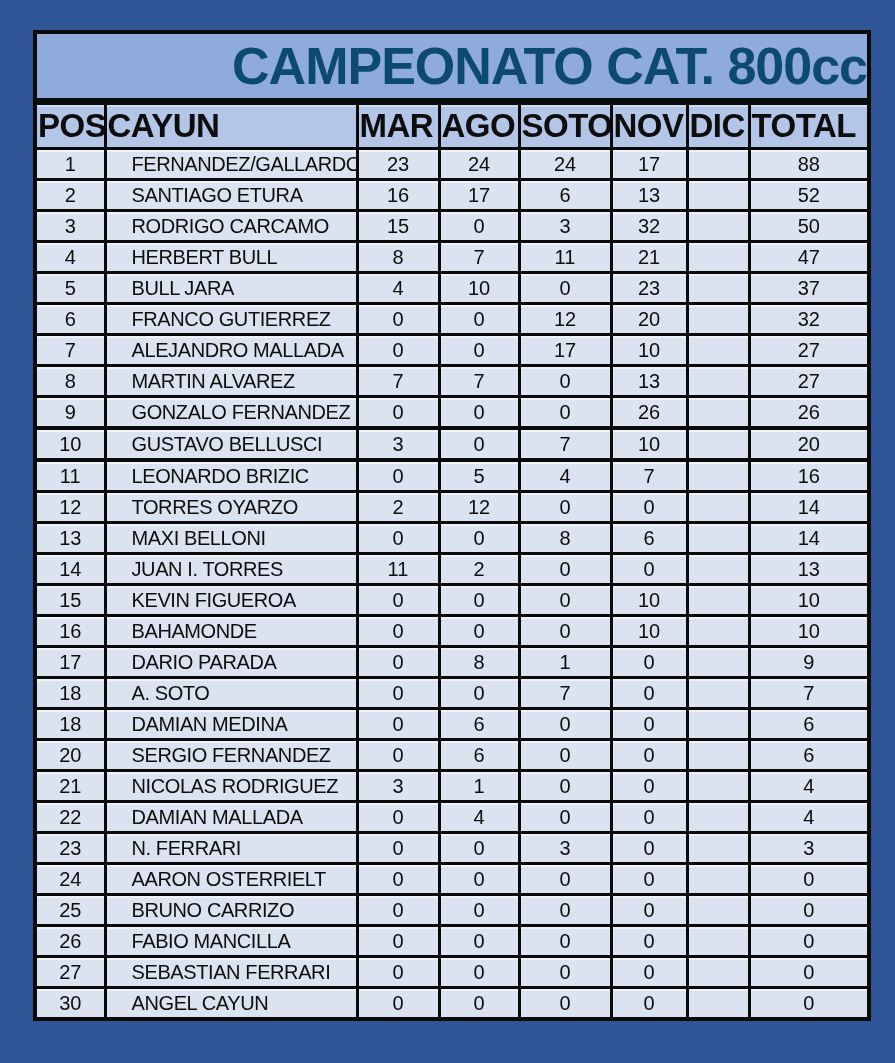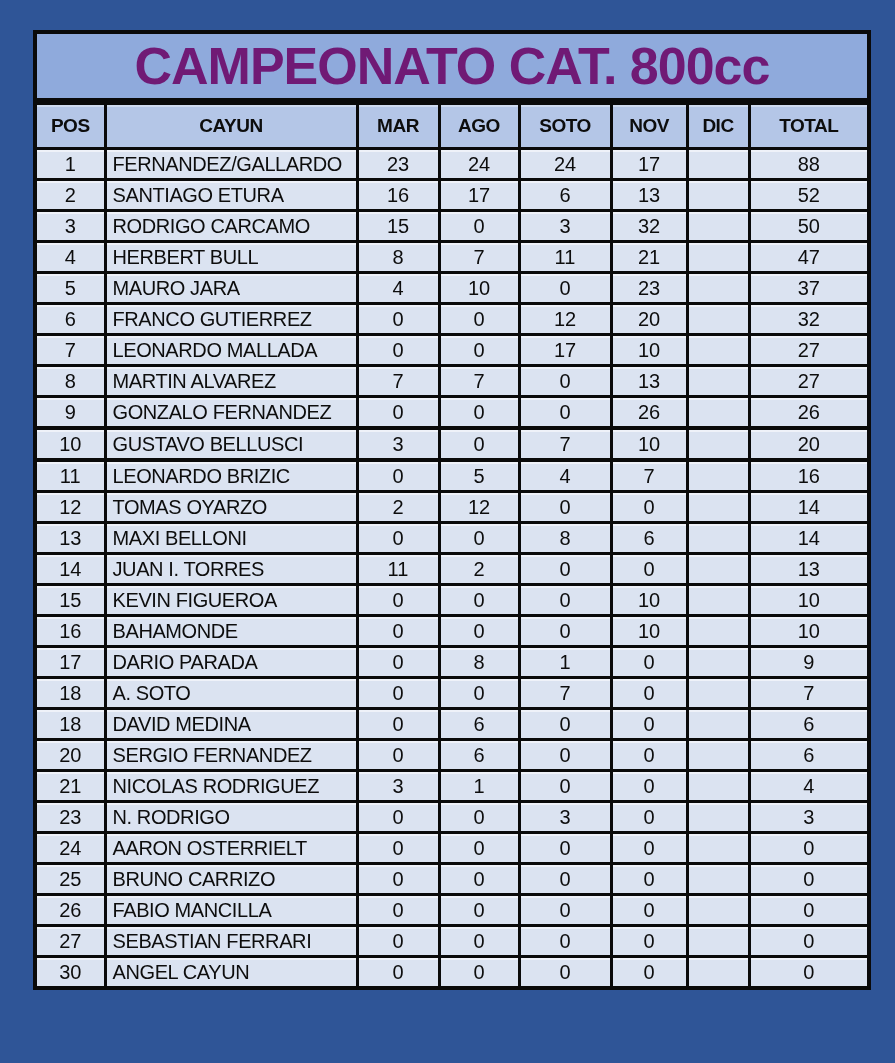--- a/index.html
+++ b/index.html
@@ -19,61 +19,61 @@
     position: absolute;
     left: 33px;
     top: 30px;
     width: 838px;
   }
   .title-bar {
     background: #8faadc;
     border: 4px solid #0a0a0a;
     height: 64px;
     line-height: 64px;
-    text-align: center;
+    text-align: right;
     font-size: 52px;
     font-weight: 700;
     letter-spacing: -1px;
-    color: #701a75;
+    color: #0c4a6e;
     white-space: nowrap;
   }
   table.standings {
     border-collapse: collapse;
     width: 100%;
     table-layout: fixed;
     border: 4px solid #0a0a0a;
     margin-top: -1px;
   }
   table.standings th,
   table.standings td {
     border: 3px solid #0a0a0a;
     overflow: hidden;
     white-space: nowrap;
   }
   table.standings th {
     background: #b4c6e7;
-    font-size: 19px;
+    font-size: 33px;
     font-weight: 700;
     letter-spacing: -0.5px;
     height: 40px;
-    text-align: center;
+    text-align: left;
     box-shadow: inset 0 2px 0 rgba(255,255,255,0.35);
   }
   table.standings td {
     background: #dbe3f1;
     font-size: 20px;
     height: 26px;
     line-height: 26px;
     vertical-align: middle;
     box-shadow: inset 0 2px 0 rgba(255,255,255,0.55);
   }
   td.center { text-align: center; }
   td.left {
     text-align: left;
-    padding-left: 6px;
+    padding-left: 25px;
     letter-spacing: -0.4px;
   }
   
   tbody tr:nth-child(10) td,
   tbody tr:nth-child(11) td { border-top-width: 4px; }
   tbody tr:nth-child(30) td,
   tbody tr:nth-child(31) td { border-top-width: 6px; }
 
   
   col.c-pos   { width: 70px; }
@@ -150,41 +150,41 @@
           <td class="left">HERBERT BULL</td>
           <td class="center">8</td>
           <td class="center">7</td>
           <td class="center">11</td>
           <td class="center">21</td>
           <td class="center"></td>
           <td class="center">47</td>
         </tr>
         <tr>
           <td class="center">5</td>
-          <td class="left">MAURO JARA</td>
+          <td class="left">BULL JARA</td>
           <td class="center">4</td>
           <td class="center">10</td>
           <td class="center">0</td>
           <td class="center">23</td>
           <td class="center"></td>
           <td class="center">37</td>
         </tr>
         <tr>
           <td class="center">6</td>
           <td class="left">FRANCO GUTIERREZ</td>
           <td class="center">0</td>
           <td class="center">0</td>
           <td class="center">12</td>
           <td class="center">20</td>
           <td class="center"></td>
           <td class="center">32</td>
         </tr>
         <tr>
           <td class="center">7</td>
-          <td class="left">LEONARDO MALLADA</td>
+          <td class="left">ALEJANDRO MALLADA</td>
           <td class="center">0</td>
           <td class="center">0</td>
           <td class="center">17</td>
           <td class="center">10</td>
           <td class="center"></td>
           <td class="center">27</td>
         </tr>
         <tr>
           <td class="center">8</td>
           <td class="left">MARTIN ALVAREZ</td>
@@ -220,21 +220,21 @@
           <td class="left">LEONARDO BRIZIC</td>
           <td class="center">0</td>
           <td class="center">5</td>
           <td class="center">4</td>
           <td class="center">7</td>
           <td class="center"></td>
           <td class="center">16</td>
         </tr>
         <tr>
           <td class="center">12</td>
-          <td class="left">TOMAS OYARZO</td>
+          <td class="left">TORRES OYARZO</td>
           <td class="center">2</td>
           <td class="center">12</td>
           <td class="center">0</td>
           <td class="center">0</td>
           <td class="center"></td>
           <td class="center">14</td>
         </tr>
         <tr>
           <td class="center">13</td>
           <td class="left">MAXI BELLONI</td>
@@ -290,21 +290,21 @@
           <td class="left">A. SOTO</td>
           <td class="center">0</td>
           <td class="center">0</td>
           <td class="center">7</td>
           <td class="center">0</td>
           <td class="center"></td>
           <td class="center">7</td>
         </tr>
         <tr>
           <td class="center">18</td>
-          <td class="left">DAVID MEDINA</td>
+          <td class="left">DAMIAN MEDINA</td>
           <td class="center">0</td>
           <td class="center">6</td>
           <td class="center">0</td>
           <td class="center">0</td>
           <td class="center"></td>
           <td class="center">6</td>
         </tr>
         <tr>
           <td class="center">20</td>
           <td class="left">SERGIO FERNANDEZ</td>
@@ -319,22 +319,32 @@
           <td class="center">21</td>
           <td class="left">NICOLAS RODRIGUEZ</td>
           <td class="center">3</td>
           <td class="center">1</td>
           <td class="center">0</td>
           <td class="center">0</td>
           <td class="center"></td>
           <td class="center">4</td>
         </tr>
         <tr>
+          <td class="center">22</td>
+          <td class="left">DAMIAN MALLADA</td>
+          <td class="center">0</td>
+          <td class="center">4</td>
+          <td class="center">0</td>
+          <td class="center">0</td>
+          <td class="center"></td>
+          <td class="center">4</td>
+        </tr>
+        <tr>
           <td class="center">23</td>
-          <td class="left">N. RODRIGO</td>
+          <td class="left">N. FERRARI</td>
           <td class="center">0</td>
           <td class="center">0</td>
           <td class="center">3</td>
           <td class="center">0</td>
           <td class="center"></td>
           <td class="center">3</td>
         </tr>
         <tr>
           <td class="center">24</td>
           <td class="left">AARON OSTERRIELT</td>

